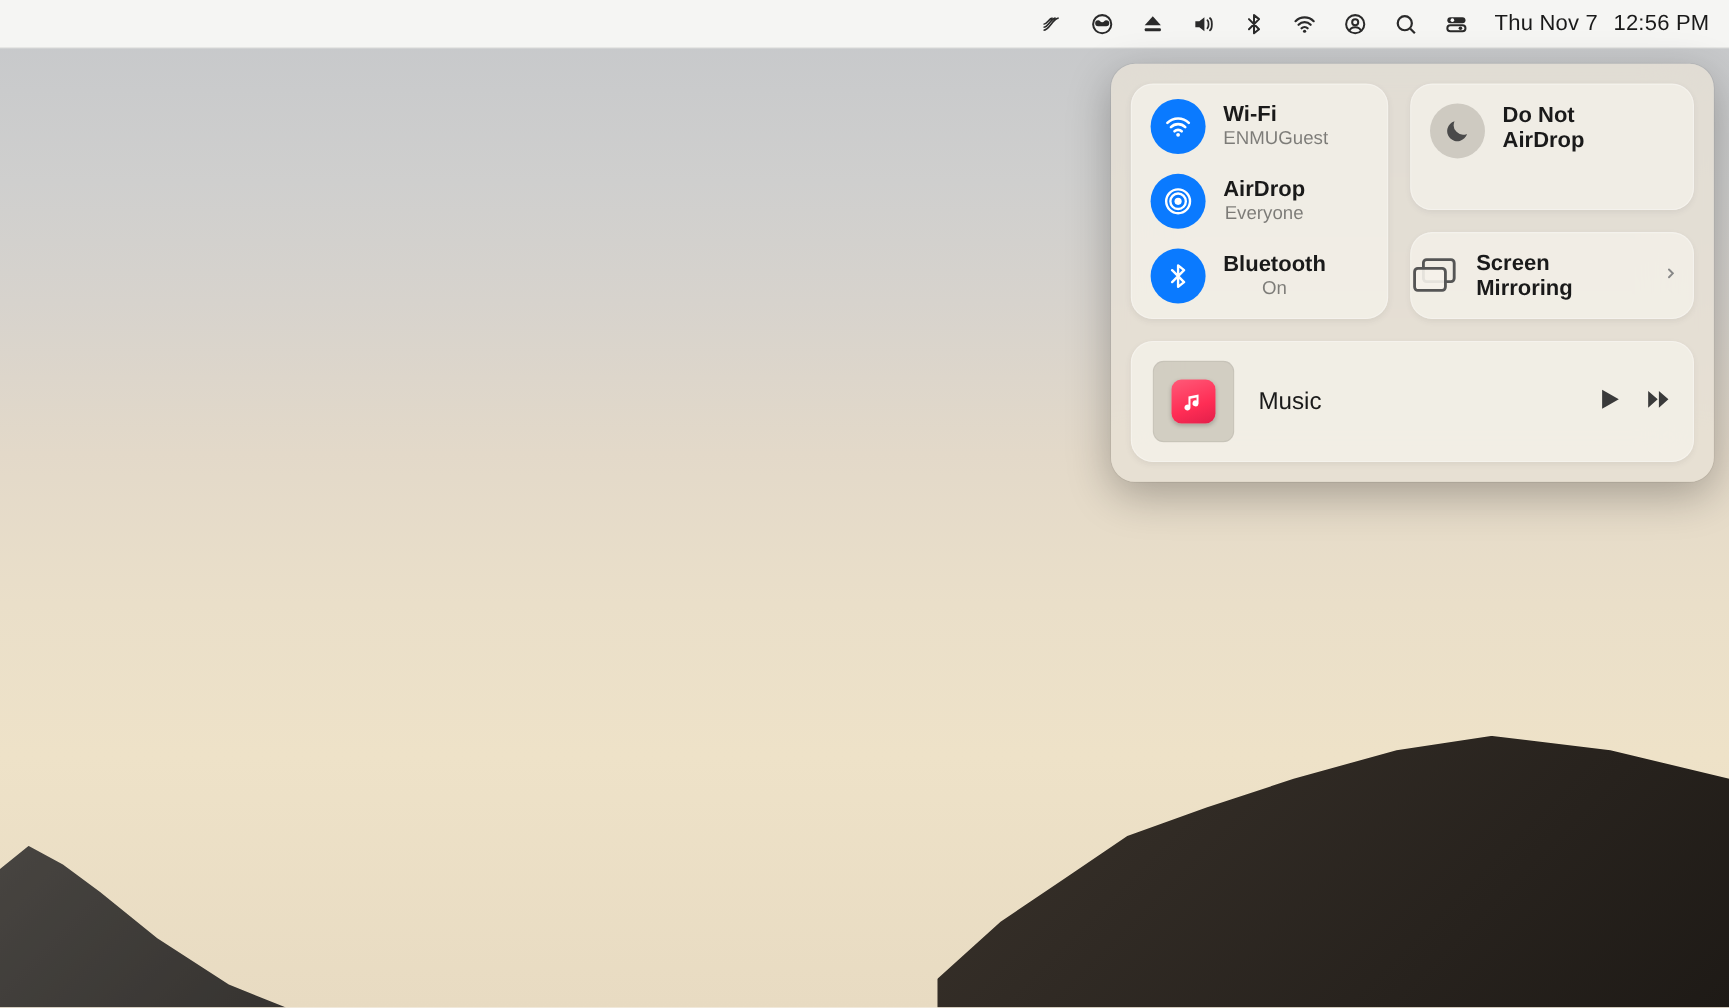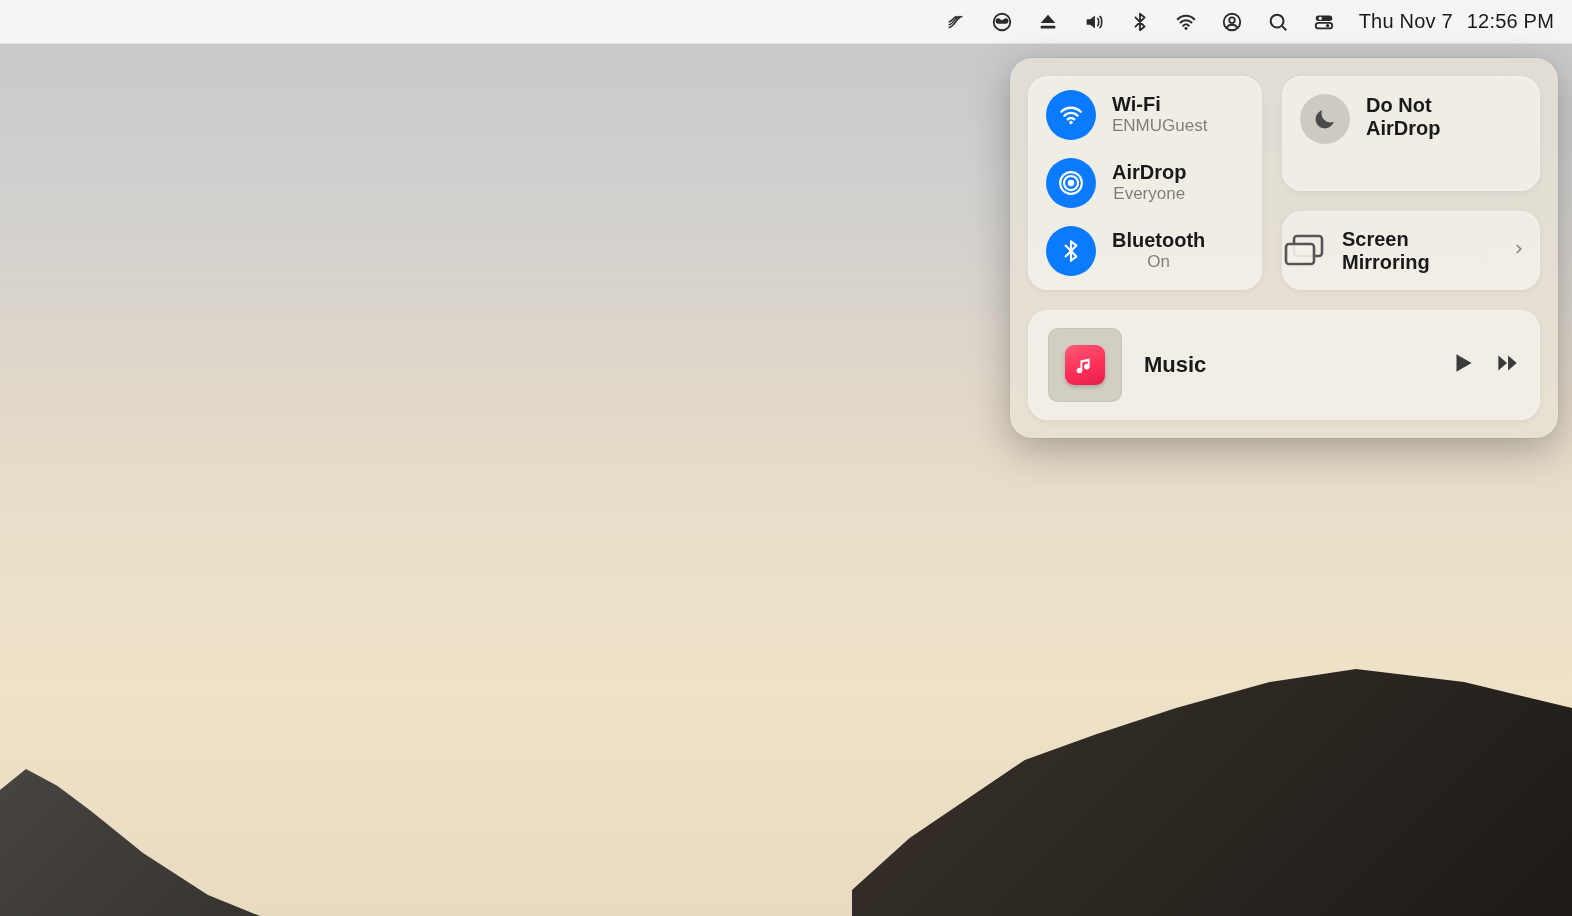--- a/index.html
+++ b/index.html
@@ -95,21 +95,21 @@
     display:flex; align-items:center; justify-content:center;
     box-shadow: inset 0 0 0 1px rgba(0,0,0,0.05);
   }
   .music-app-icon {
     width:40px; height:40px; border-radius:9px;
     background: linear-gradient(160deg, #ff5a78 0%, #ff2d55 60%, #e21f4a 100%);
     display:flex; align-items:center; justify-content:center;
     box-shadow: 0 2px 4px rgba(0,0,0,0.2);
   }
   .music-app-icon svg { width:22px; height:22px; color:#fff; }
-  .music-title { flex:1; font-size:22px; font-weight:700; color:#1a1a1a; }
+  .music-title { flex:1; font-size:22px; font-weight:400; color:#1a1a1a; }
   .music-controls { display:flex; gap:18px; align-items:center; color:#3a3a3a; }
   .music-controls svg { width:26px; height:26px; }
 </style>
 </head>
 <body>
 
 <div class="mtn-left"></div>
 <div class="mtn-right"></div>
 
 <div class="menubar">

